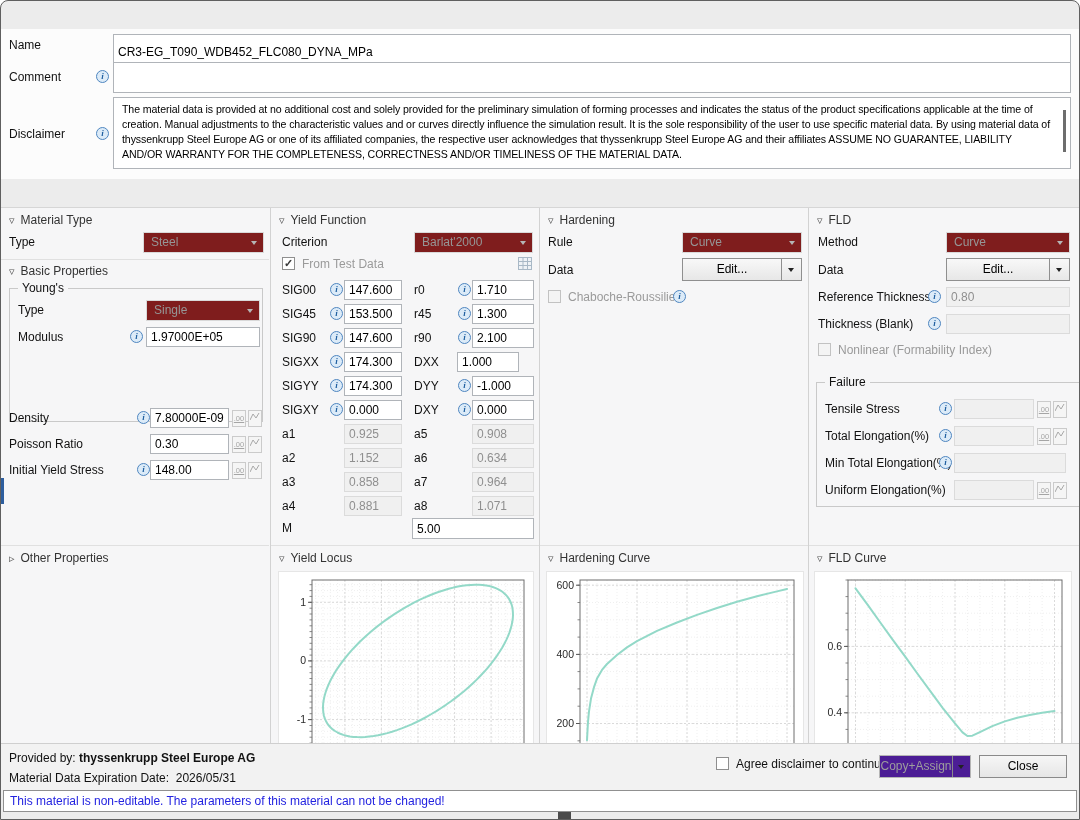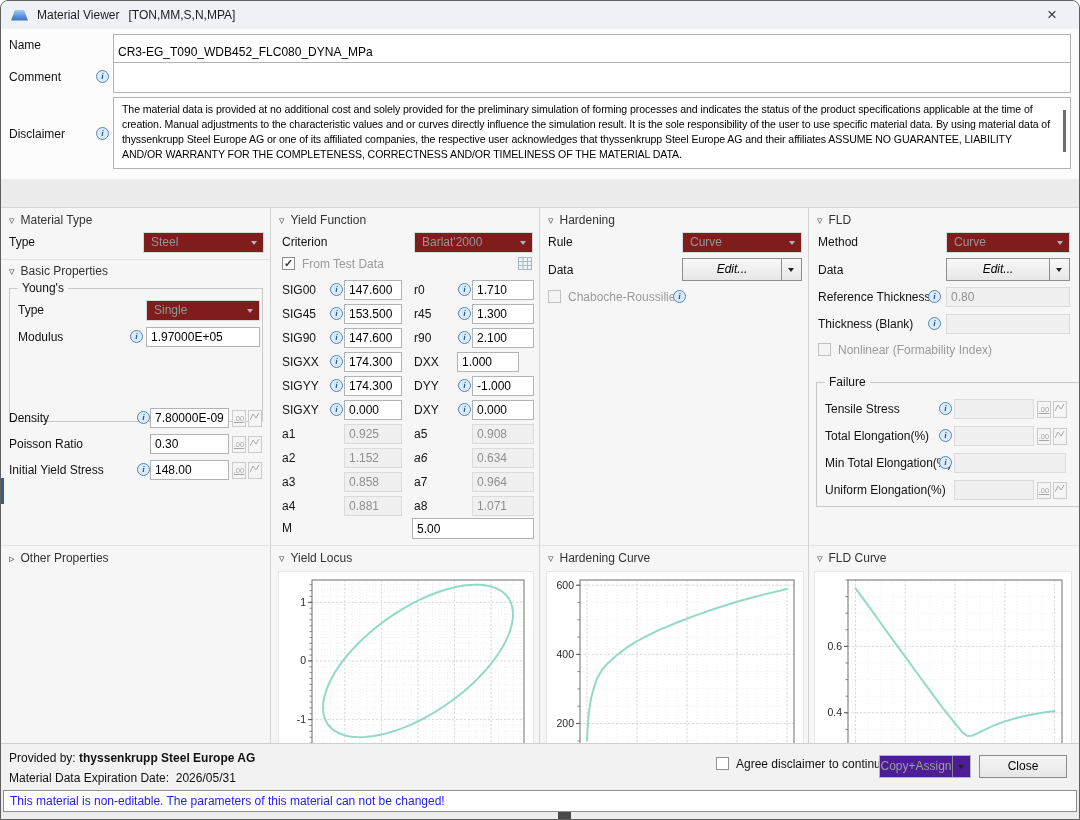--- a/index.html
+++ b/index.html
@@ -34,21 +34,21 @@
   .lab.dis{color:#9a9a9a;}
   .dd{position:absolute;height:21px;box-sizing:border-box;border:1px solid #d9d9d9;background:#7f1d1d;color:#969696;padding:0 18px 0 7px;line-height:19px;}
   .dd::after{content:"";position:absolute;right:6px;top:8px;border-left:3.5px solid transparent;border-right:3.5px solid transparent;border-top:4px solid #b5b5b5;}
   .grp{position:absolute;border:1px solid #c9c9c9;box-sizing:border-box;}
   .grp .grp-lbl{position:absolute;top:-8px;left:8px;background:#f6f6f7;padding:0 4px;color:#111;}
   .btn00{position:absolute;width:14px;height:17px;border:1px solid #cbcbcb;background:#f5f5f5;color:#a5a5a5;font-size:7.5px;text-align:center;line-height:15px;text-decoration:underline;box-sizing:border-box;}
   .btncv{position:absolute;width:14px;height:17px;border:1px solid #cbcbcb;background:#f5f5f5;box-sizing:border-box;text-align:center;}
   .cb{position:absolute;width:13px;height:13px;border:1px solid #8f8f8f;background:#fff;box-sizing:border-box;text-align:center;}
   .cb.dis{border-color:#c2c2c2;background:#f4f4f4;}
   .cb.checked::after{content:"\2713";position:relative;top:-2px;font-size:11px;font-weight:bold;color:#3a3a3a;}
-  .btn-edit{position:absolute;display:flex;height:23px;box-sizing:border-box;border:1px solid #8f8f8f;background:linear-gradient(#f8f8f8,#e7e7e7);font-style:italic;}
+  .btn-edit{position:absolute;display:flex;height:23px;box-sizing:border-box;border:1px solid #8f8f8f;background:linear-gradient(#f8f8f8,#e7e7e7);}
   .btn-edit .elbl{flex:1;text-align:center;line-height:21px;color:#000;}
   .btn-edit .earr{width:19px;border-left:1px solid #8f8f8f;position:relative;}
   .btn-edit .earr::after{content:"";position:absolute;left:6px;top:9px;border-left:3.5px solid transparent;border-right:3.5px solid transparent;border-top:4px solid #222;}
   .chart{position:absolute;background:#fff;border:1px solid #e6e6e6;}
   svg text{font-family:"Liberation Sans",sans-serif;font-size:10.5px;fill:#2a2a2a;}
   
   .footer{position:absolute;top:742px;left:0;right:0;height:46px;background:#f2f2f2;border-top:1px solid #cfcfcf;}
   .btn{position:absolute;height:23px;box-sizing:border-box;border:1px solid #8a8a8a;background:linear-gradient(#f6f6f6,#e6e6e6);text-align:center;line-height:21px;color:#000;}
   .btn.split{display:flex;text-align:left;line-height:21px;}
   .btn.disabled{color:#9d9d9d;border-color:#b5b5b5;background:#4c1d95;}
@@ -59,25 +59,20 @@
   .status-box{position:absolute;left:2px;right:2px;top:1px;height:22px;border:1px solid #909090;background:#fff;box-sizing:border-box;line-height:20px;padding-left:6px;color:#2323e0;}
   .accent-bar{position:absolute;left:0;top:477px;width:3px;height:26px;background:#2e5e9e;}
   .bottom-artifact{position:absolute;left:557px;top:811px;width:13px;height:7px;background:#4b4b4b;}
   .gridicon{display:inline-block;}
 </style>
 </head>
 <body>
 
 <div class="window">
 
-  <div class="titlebar">
-    <span class="app-icon"></span>
-    <span class="title"><span>Material Viewer</span><span class="units">[TON,MM,S,N,MPA]</span></span>
-    <div class="close-btn"><span>×</span></div>
-  </div>
 
   <div class="form-area">
     <div class="flabel" style="left:8px;top:9px">Name</div>
     <input class="inp" style="left: 112px; top: 5px; width: 958px; height: 35px;" readonly="" value="CR3-EG_T090_WDB452_FLC080_DYNA_MPa">
 
     <div class="flabel" style="left:8px;top:41px">Comment</div>
     <span class="info" style="left:95px;top:41px">i</span>
     <div class="box" style="left:112px;top:33px;width:958px;height:31px"></div>
 
     <div class="flabel" style="left:8px;top:98px">Disclaimer</div>
@@ -187,21 +182,21 @@
           <span class="info" style="left: 187px; top: 195px;">i</span>
           <input class="inp" readonly="" value="0.000" style="left: 201px; top: 192px; width: 62px; height: 20px;">
         </div>
       <div id="a-rows">
           <div class="lab" style="left: 11px; top: 219px;">a1</div>
           <input class="inp dis" readonly="" value="0.925" style="left: 73px; top: 216px; width: 58px; height: 20px;">
           <div class="lab" style="left: 143px; top: 219px;">a5</div>
           <input class="inp dis" readonly="" value="0.908" style="left: 201px; top: 216px; width: 62px; height: 20px;">
           <div class="lab" style="left: 11px; top: 243px;">a2</div>
           <input class="inp dis" readonly="" value="1.152" style="left: 73px; top: 240px; width: 58px; height: 20px;">
-          <div class="lab" style="left: 143px; top: 243px; font-style: italic;">a6</div>
+          <div class="lab" style="left: 143px; top: 243px;">a6</div>
           <input class="inp dis" readonly="" value="0.634" style="left: 201px; top: 240px; width: 62px; height: 20px;">
           <div class="lab" style="left: 11px; top: 267px;">a3</div>
           <input class="inp dis" readonly="" value="0.858" style="left: 73px; top: 264px; width: 58px; height: 20px;">
           <div class="lab" style="left: 143px; top: 267px;">a7</div>
           <input class="inp dis" readonly="" value="0.964" style="left: 201px; top: 264px; width: 62px; height: 20px;">
           <div class="lab" style="left: 11px; top: 291px;">a4</div>
           <input class="inp dis" readonly="" value="0.881" style="left: 73px; top: 288px; width: 58px; height: 20px;">
           <div class="lab" style="left: 143px; top: 291px;">a8</div>
           <input class="inp dis" readonly="" value="1.071" style="left: 201px; top: 288px; width: 62px; height: 20px;">
         </div>

